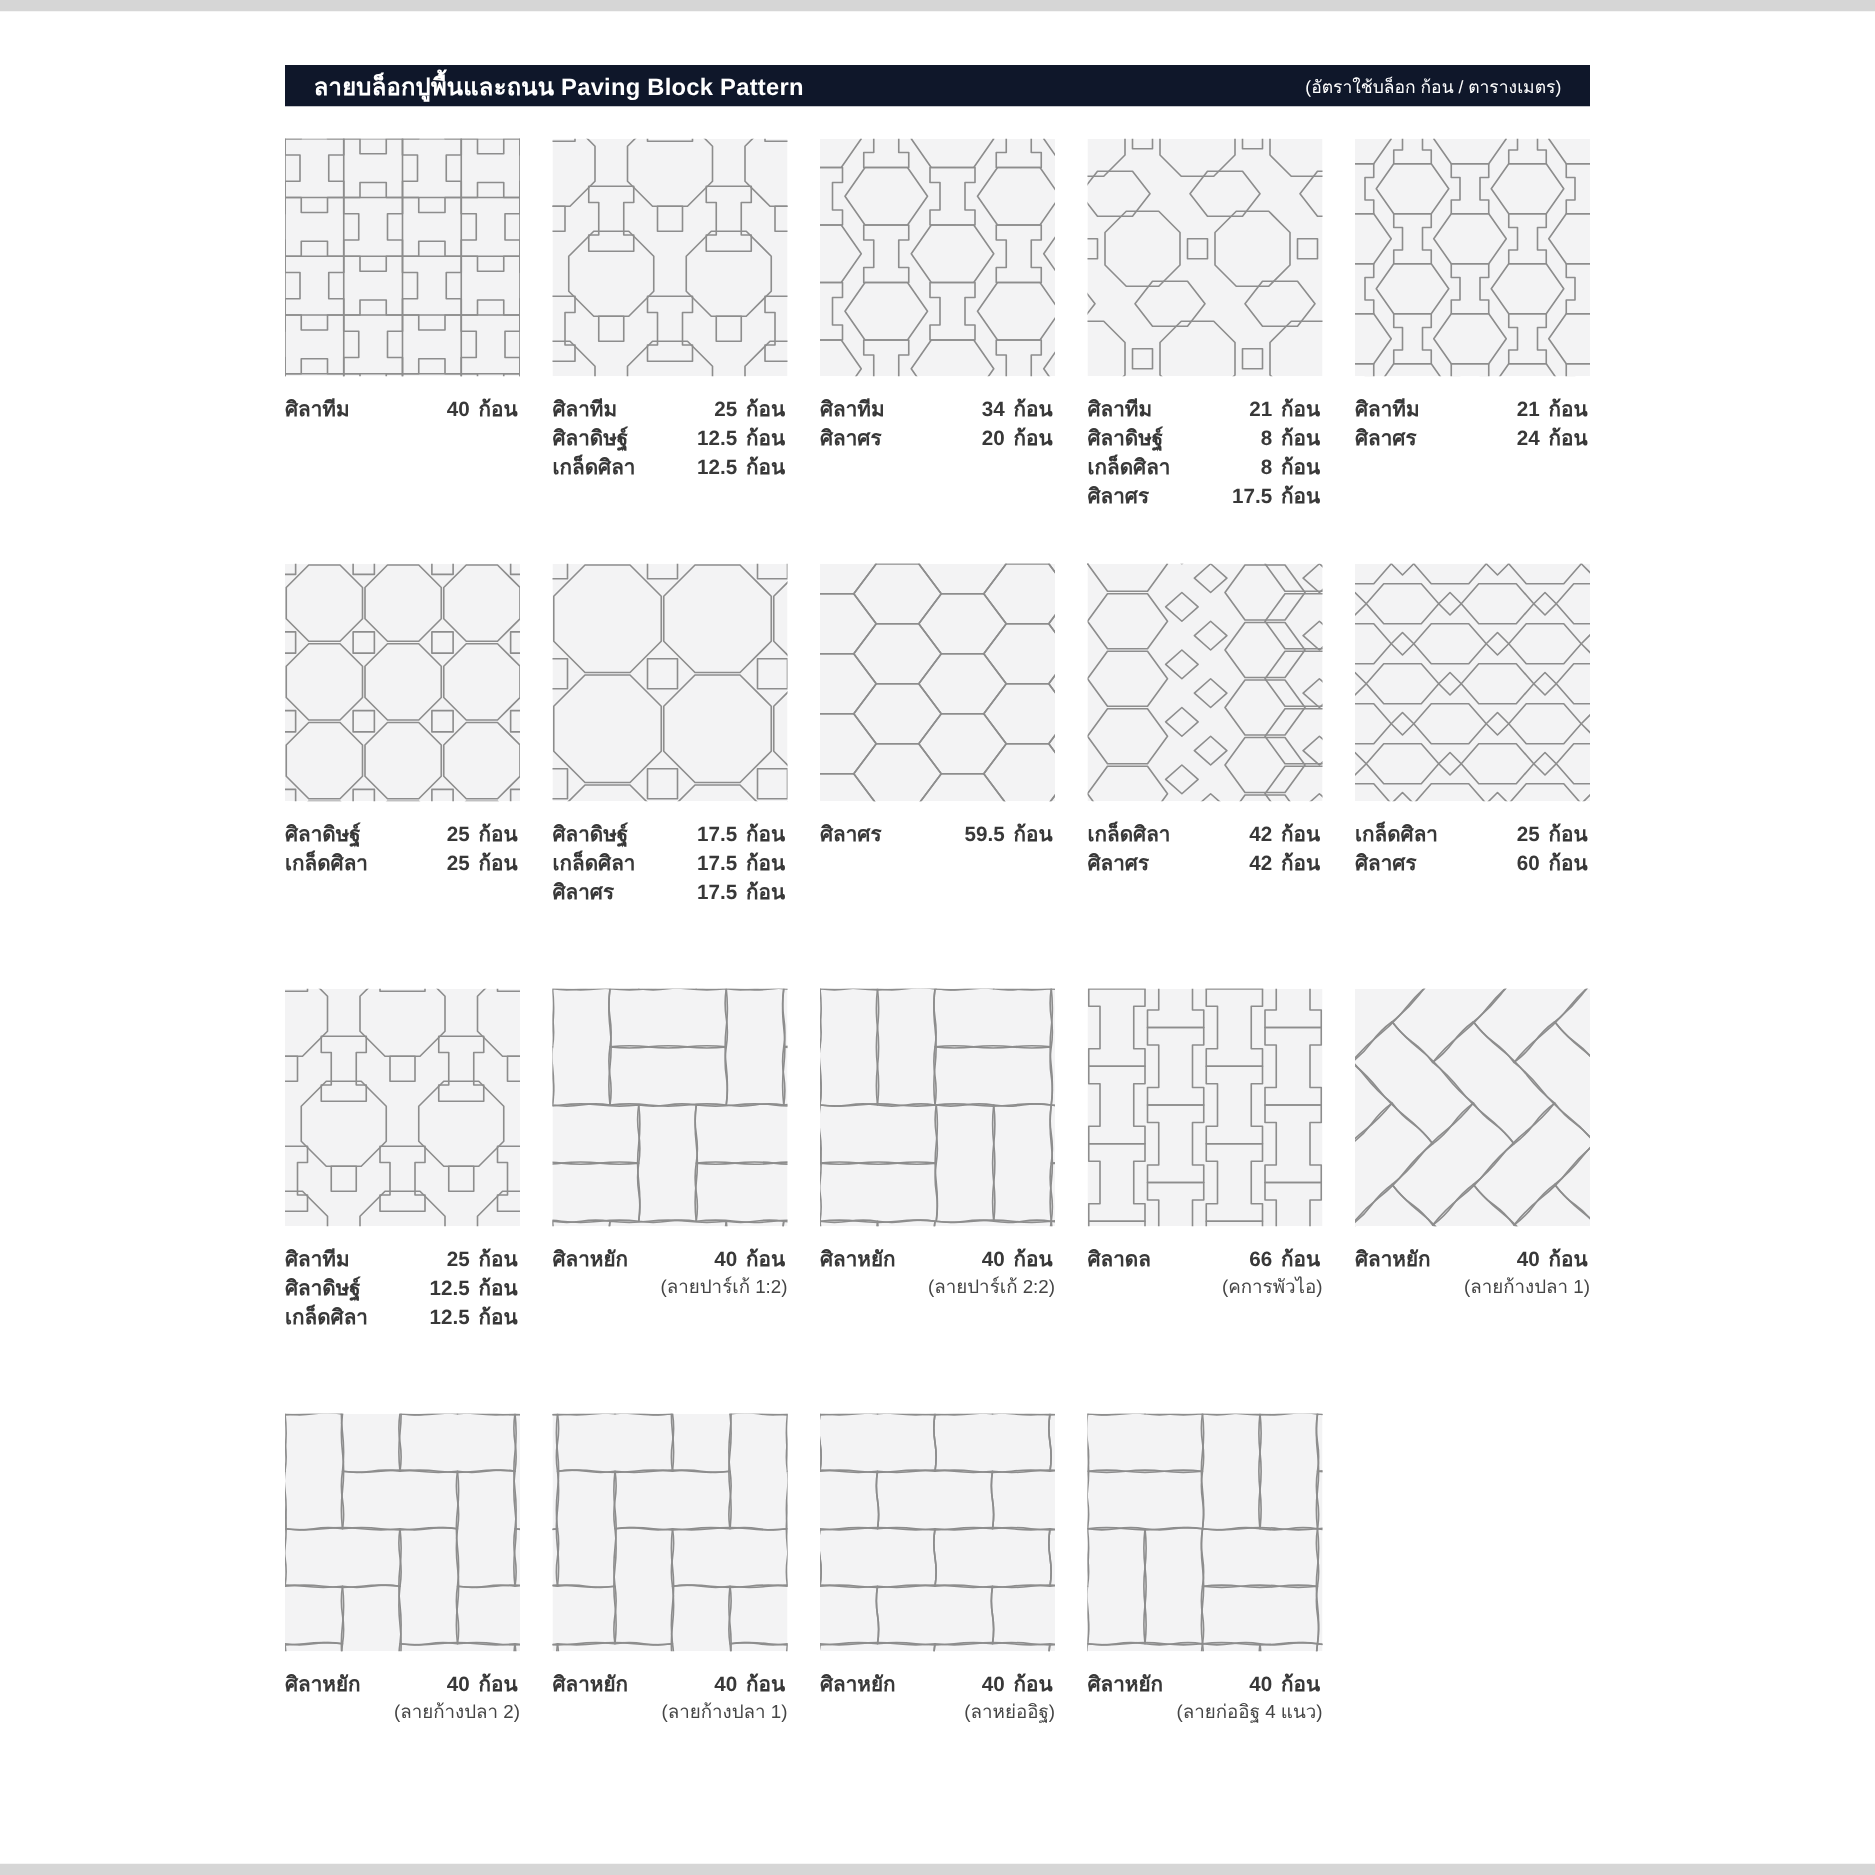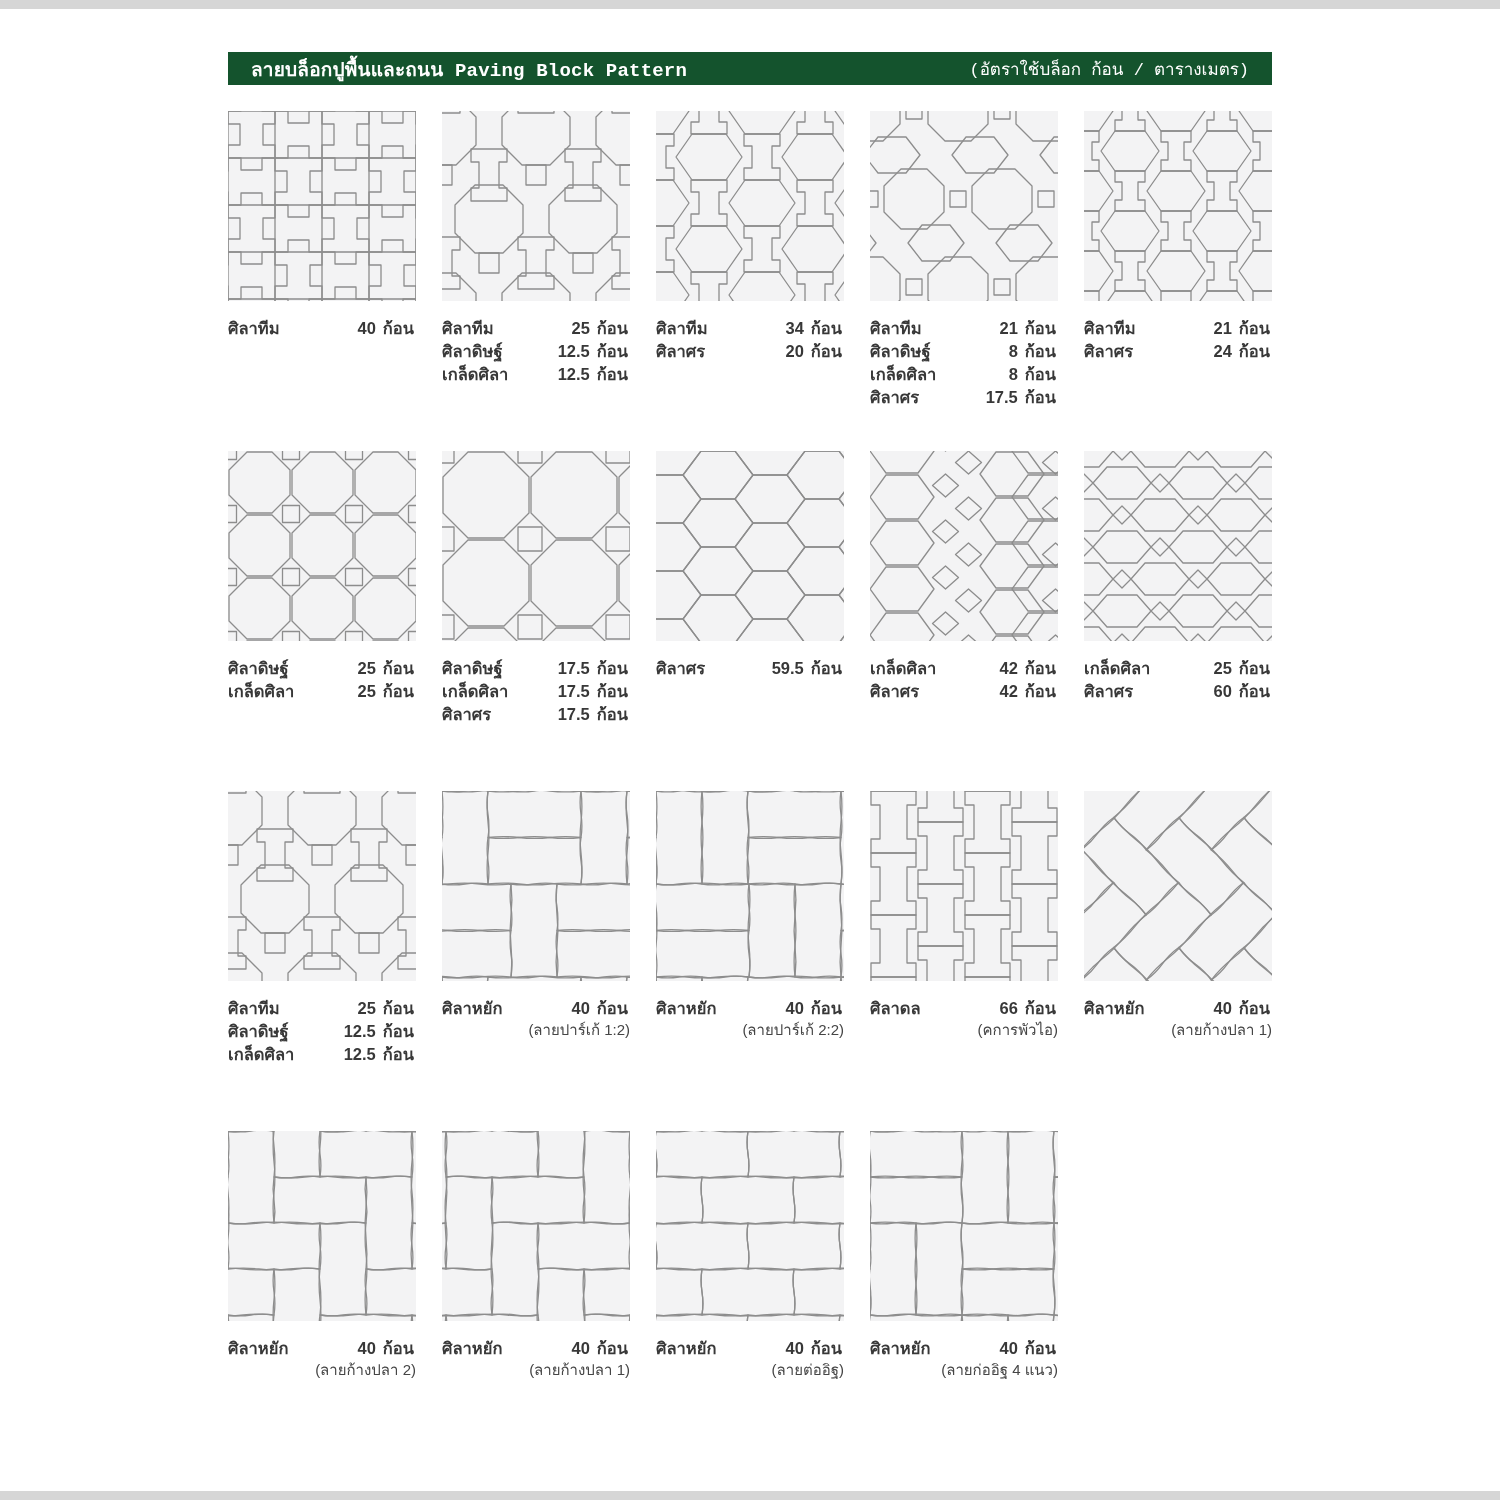--- a/index.html
+++ b/index.html
@@ -2,24 +2,24 @@
 <html><head>
 <meta charset="utf-8">
 <style>
   html,body{margin:0;padding:0;background:#ffffff;}
   .page{position:relative;width:1500px;height:1500px;background:#ffffff;overflow:hidden;
         font-family:"Liberation Sans","DejaVu Sans",sans-serif;color:#383838;}
   .edge{position:absolute;left:0;right:0;height:9px;background:#d6d6d6;}
   .edge.top{top:0;}
   .edge.bottom{bottom:0;}
   .content{position:absolute;left:228px;right:228px;top:52px;}
-  .bar{height:33px;background:#14532d;color:#ffffff;display:flex;align-items:center;
-       justify-content:space-between;padding:0 23px;box-sizing:border-box;margin-bottom:26px;font-family:Liberation Mono, monospace;}
+  .bar{height:33px;background:#0f172a;color:#ffffff;display:flex;align-items:center;
+       justify-content:space-between;padding:0 23px;box-sizing:border-box;margin-bottom:26px;}
   .bar .t{font-size:19px;font-weight:600;letter-spacing:.2px;}
-  .bar .n{font-size:17px;font-weight:500;}
+  .bar .n{font-size:14px;font-weight:500;}
   .row{display:flex;gap:26px;height:340px;}
   .row.last{height:312px;}
   .cell{width:188px;}
   .swatch{display:block;width:188px;height:190px;}
   .label{margin-top:16px;}
   .li{display:flex;justify-content:space-between;align-items:baseline;
       font-size:16.5px;font-weight:600;line-height:23px;padding-right:2px;text-align:right;}
   .nm{white-space:nowrap;}
   .q{display:flex;white-space:nowrap;}
   .qn{margin-right:7px;}
@@ -1511,21 +1511,21 @@
               </g>
             </svg>
     <div class="label">
               <div class="li">
                 <span class="nm">ศิลาหยัก</span>
                 <span class="q">
                   <span class="qn">40</span>
                   <span class="qu">ก้อน</span>
                 </span>
               </div>
-              <div class="sub">(ลายต่ออิฐ)</div>
+              <div class="sub">(ลาหย่ออิฐ)</div>
             </div>
   </div>
 
   <div class="cell">
     <svg class="swatch" viewBox="0 0 188 190">
               <rect x="0" y="0" width="188" height="190" fill="#f3f3f4"></rect>
               <g fill="none" stroke="#8d8d8d" stroke-width="1.3" stroke-linejoin="round" stroke-linecap="round">
                 <path d="M-92 -92Q-76.7 -90.2 -61.3 -92Q-46 -93.8 -30.7 -92Q-15.3 -90.2 0 -92Q-1.8 -80.5 0 -69Q1.8 -57.5 0 -46Q-15.3 -47.8 -30.7 -46Q-46 -44.2 -61.3 -46Q-76.7 -47.8 -92 -46Q-90.2 -57.5 -92 -69Q-93.8 -80.5 -92 -92Z"></path>
                 <path d="M-92 -46Q-76.7 -44.2 -61.3 -46Q-46 -47.8 -30.7 -46Q-15.3 -44.2 0 -46Q-1.8 -34.5 0 -23Q1.8 -11.5 0 0Q-15.3 -1.8 -30.7 0Q-46 1.8 -61.3 0Q-76.7 -1.8 -92 0Q-90.2 -11.5 -92 -23Q-93.8 -34.5 -92 -46Z"></path>
                 <path d="M0 -92Q11.5 -90.2 23 -92Q34.5 -93.8 46 -92Q44.2 -76.7 46 -61.3Q47.8 -46 46 -30.7Q44.2 -15.3 46 0Q34.5 -1.8 23 0Q11.5 1.8 0 0Q1.8 -15.3 0 -30.7Q-1.8 -46 0 -61.3Q1.8 -76.7 0 -92Z"></path>

